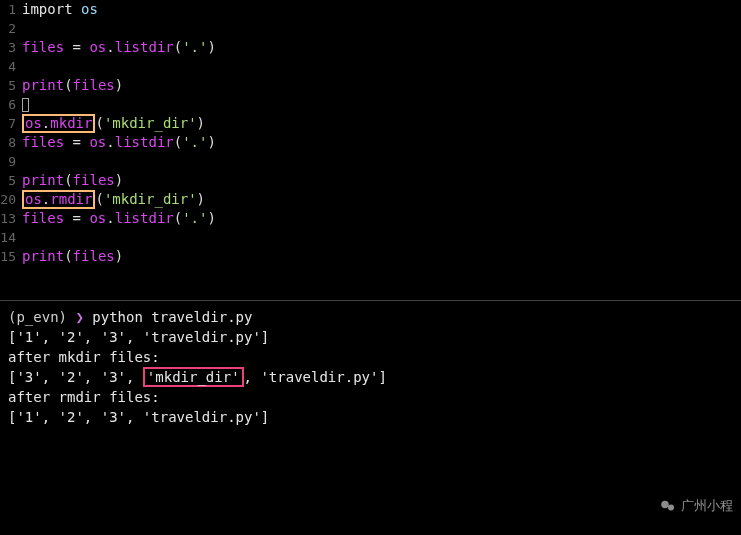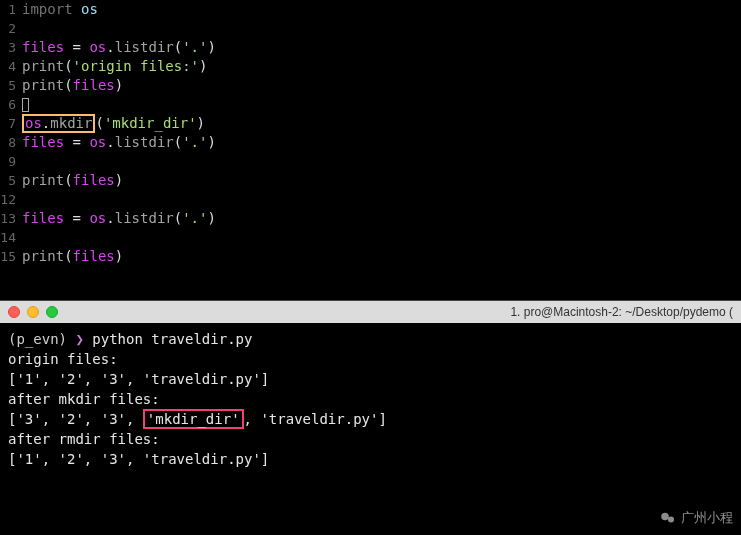--- a/index.html
+++ b/index.html
@@ -27,24 +27,24 @@
     text-align: right;
     color: #666;
     padding-right: 6px;
     user-select: none;
     font-size: 13px;
   }
   .code {
     color: #e6e6e6;
     white-space: pre;
   }
-  .kw-import { color: #737373; }
+  .kw-import { color: #e5e5e5; }
   .mod { color: #9cdcfe; }
   .ident { color: #d946ef; }
-  .func { color: #a3a3a3; }
+  .func { color: #d946ef; }
   .str { color: #a9dc76; }
   .punct { color: #dcdcdc; }
   .boxed {
     border: 2px solid #fdba74;
     padding: 0 1px;
     display: inline-block;
     line-height: 15px;
     position: relative;
   }
   .cursor-box {
@@ -98,21 +98,21 @@
   .prompt-env { color: #cfcfcf; }
   .prompt-sym { color: #c678dd; font-weight: bold; }
   .term-line { white-space: pre; }
   .t-box {
     border: 2px solid #ec407a;
     padding: 0 2px;
   }
   .watermark {
     position: absolute;
     right: 8px;
-    bottom: 8px;
+    bottom: 20px;
     color: rgba(255,255,255,0.55);
     font-family: -apple-system, "Helvetica Neue", sans-serif;
     font-size: 13px;
     display: flex;
     align-items: center;
     gap: 4px;
   }
   .wechat-icon {
     width: 18px; height: 18px;
     display: inline-block;
@@ -129,21 +129,20 @@
     <div class="code-line">
       <span class="gutter">2</span>
       <span class="code"></span>
     </div>
     <div class="code-line">
       <span class="gutter">3</span>
       <span class="code"><span class="ident">files </span><span class="punct">= </span><span class="ident">os</span><span class="punct">.</span><span class="func">listdir</span><span class="punct">(</span><span class="str">'.'</span><span class="punct">)</span></span>
     </div>
     <div class="code-line">
       <span class="gutter">4</span>
-      <span class="code"><span class="func">print</span><span class="punct">(</span><span class="str">'origin files:'</span><span class="punct">)</span></span>
     </div>
     <div class="code-line">
       <span class="gutter">5</span>
       <span class="code"><span class="func">print</span><span class="punct">(</span><span class="ident">files</span><span class="punct">)</span></span>
     </div>
     <div class="code-line">
       <span class="gutter">6</span>
       <span class="code"><span class="cursor-box"></span></span>
     </div>
     <div class="code-line">
@@ -155,47 +154,39 @@
       <span class="code"><span class="ident">files </span><span class="punct">= </span><span class="ident">os</span><span class="punct">.</span><span class="func">listdir</span><span class="punct">(</span><span class="str">'.'</span><span class="punct">)</span></span>
     </div>
     <div class="code-line">
       <span class="gutter">9</span>
     </div>
     <div class="code-line">
       <span class="gutter">5</span>
       <span class="code"><span class="func">print</span><span class="punct">(</span><span class="ident">files</span><span class="punct">)</span></span>
     </div>
     <div class="code-line">
-      <span class="gutter">12</span>
+      <span class="gutter">20</span>
+      <span class="code"><span class="boxed"><span class="ident">os</span><span class="punct">.</span><span class="func">rmdir</span></span><span class="punct">(</span><span class="str">'mkdir_dir'</span><span class="punct">)</span></span>
     </div>
     <div class="code-line">
       <span class="gutter">13</span>
       <span class="code"><span class="ident">files </span><span class="punct">= </span><span class="ident">os</span><span class="punct">.</span><span class="func">listdir</span><span class="punct">(</span><span class="str">'.'</span><span class="punct">)</span></span>
     </div>
     <div class="code-line">
       <span class="gutter">14</span>
     </div>
     <div class="code-line">
       <span class="gutter">15</span>
       <span class="code"><span class="func">print</span><span class="punct">(</span><span class="ident">files</span><span class="punct">)</span></span>
     </div>
   </div>
 
 <div class="terminal-window">
-  <div class="titlebar">
-    <div class="traffic-lights">
-      <span class="dot red"></span>
-      <span class="dot yellow"></span>
-      <span class="dot green"></span>
-    </div>
-    <span class="title-text">1. pro@Macintosh-2: ~/Desktop/pydemo (</span>
-  </div>
   <div class="terminal-body" id="terminal-body">
       <div class="term-line"><span class="prompt-env">(p_evn) </span><span class="prompt-sym">❯ </span><span>python traveldir.py</span></div>
-      <div class="term-line"><span>origin files:</span></div>
       <div class="term-line"><span>['1', '2', '3', 'traveldir.py']</span></div>
       <div class="term-line"><span>after mkdir files:</span></div>
       <div class="term-line"><span>['3', '2', '3', </span><span class="t-box">'mkdir_dir'</span><span>, 'traveldir.py']</span></div>
       <div class="term-line"><span>after rmdir files:</span></div>
       <div class="term-line"><span>['1', '2', '3', 'traveldir.py']</span></div>
     </div>
 </div>
 
 <div class="watermark">
   <span class="wechat-icon">

